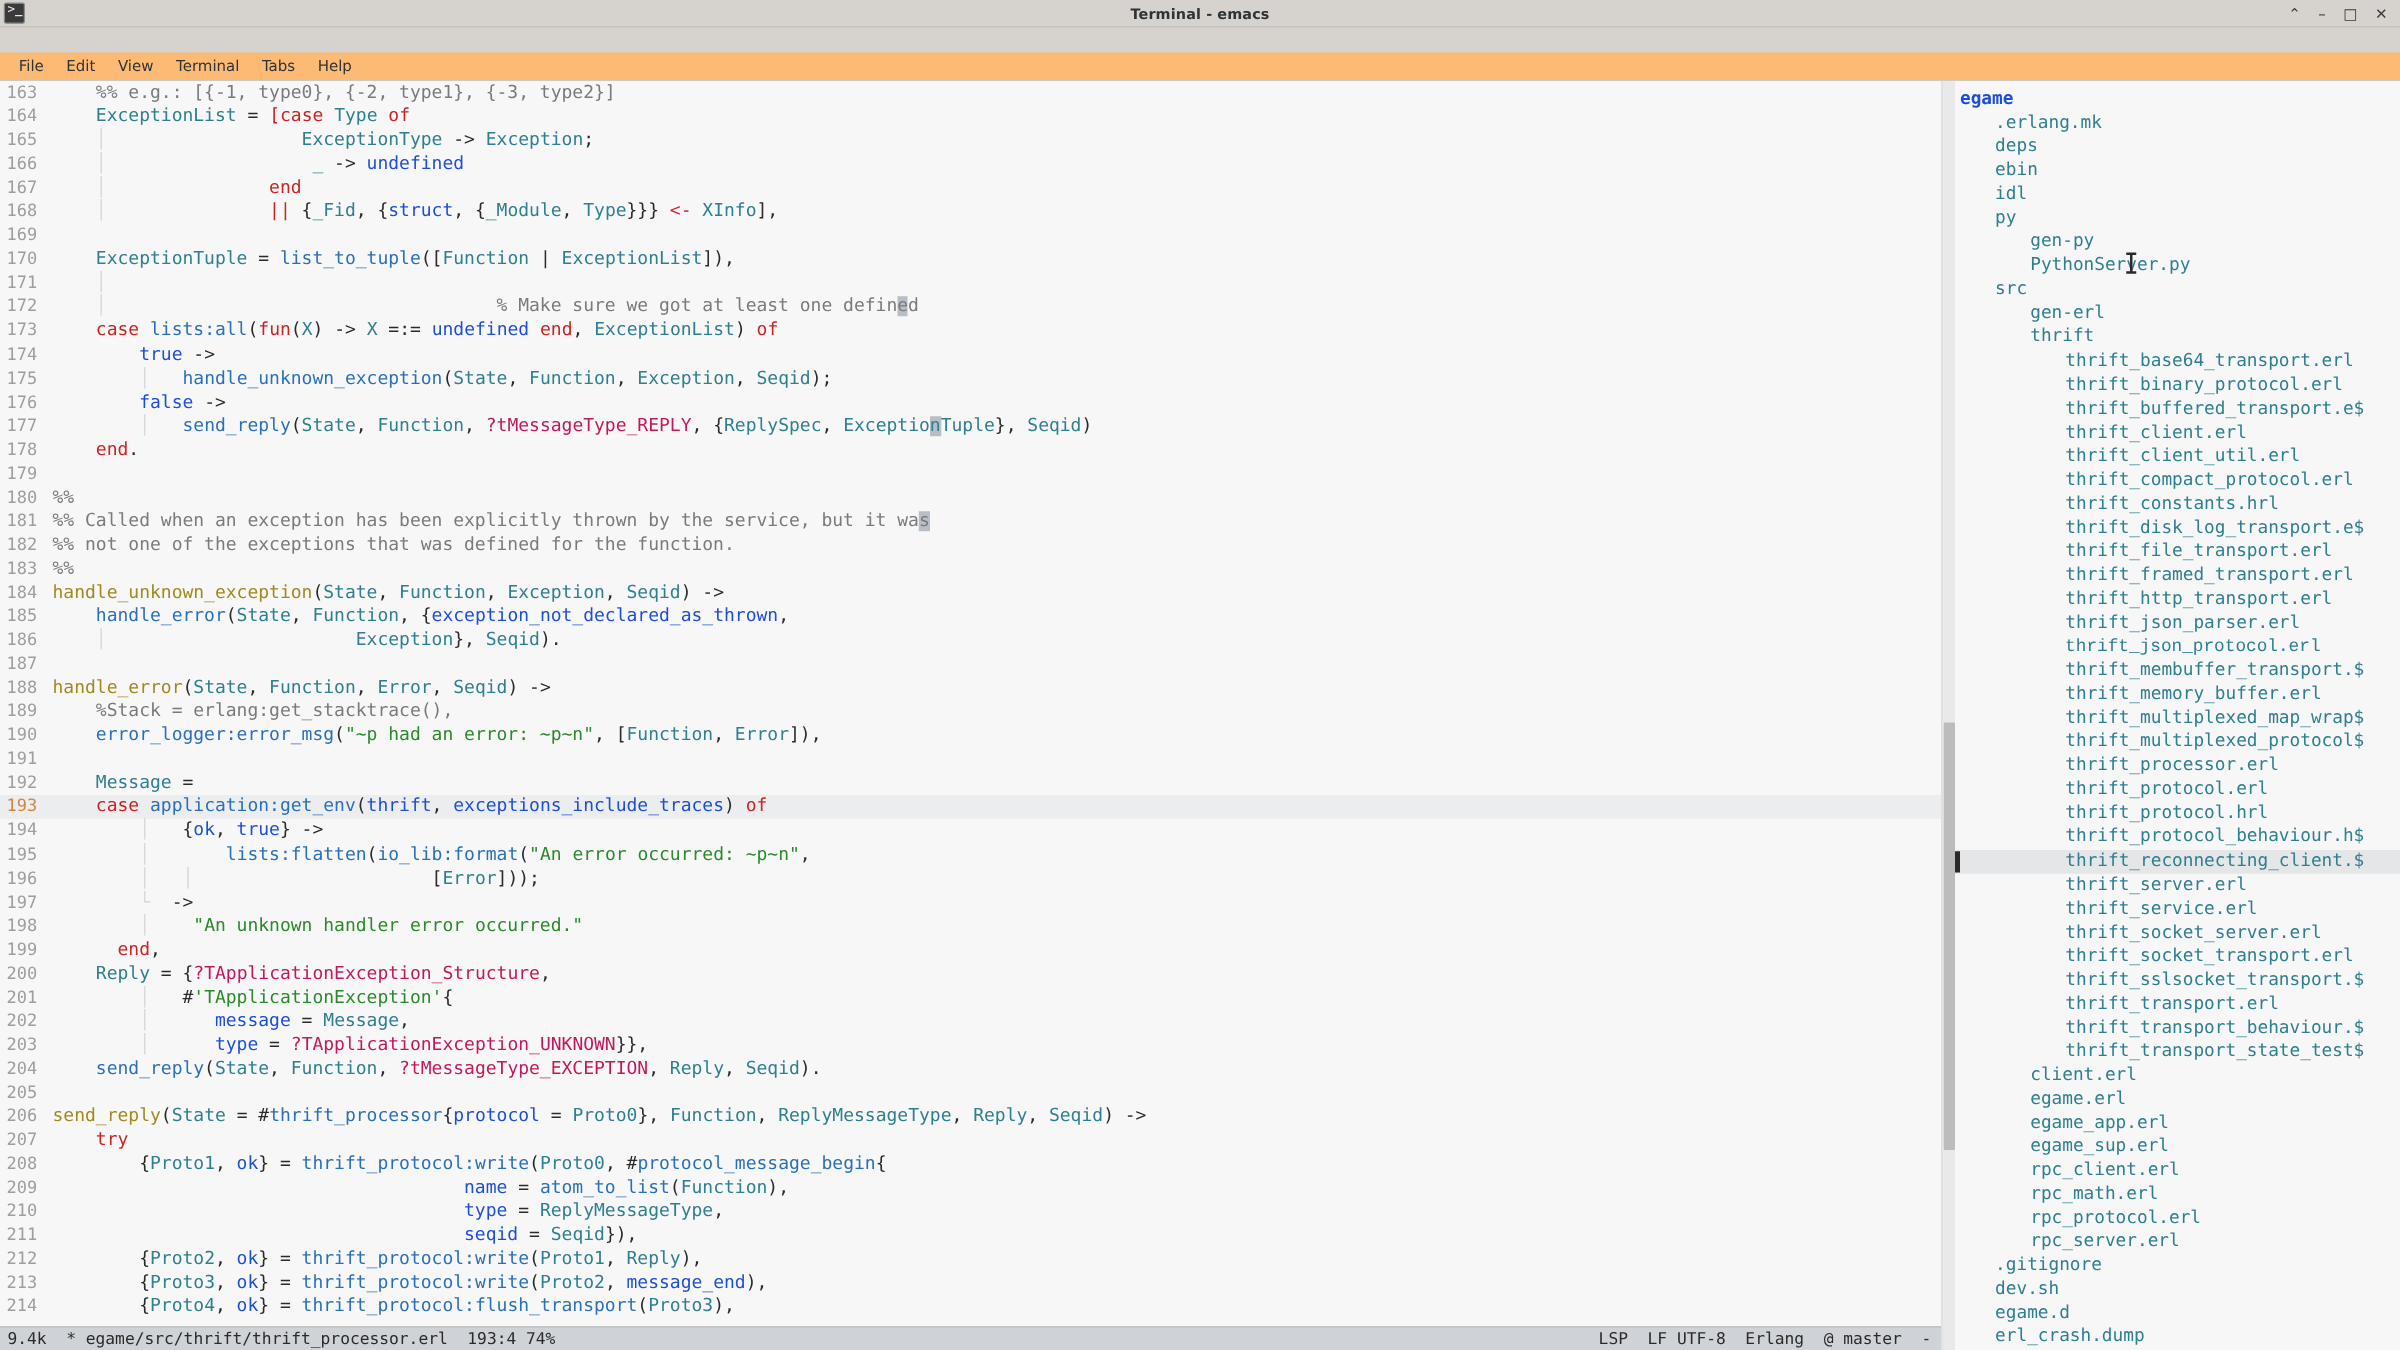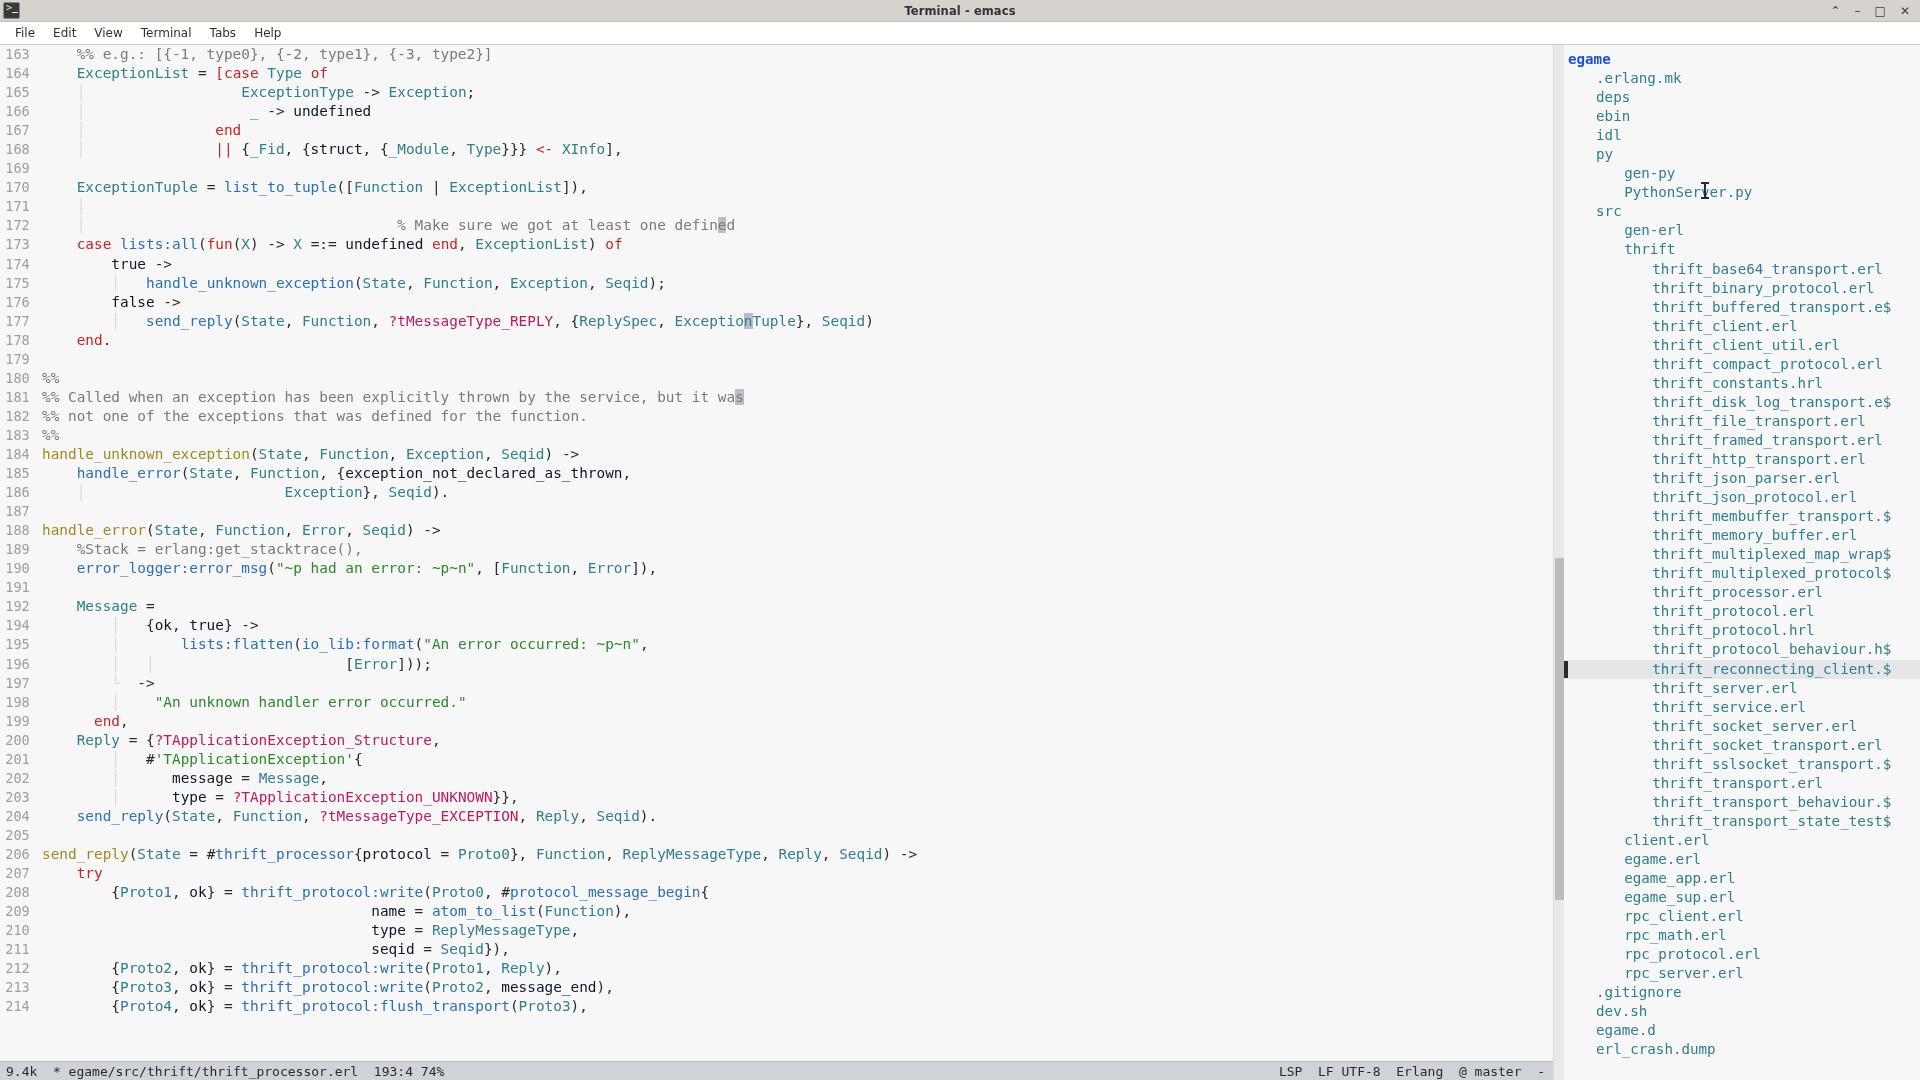--- a/index.html
+++ b/index.html
@@ -19,22 +19,22 @@
               height:1px; background:#e8e8e8; }
   #title { position:absolute; left:0; right:0; text-align:center;
            font-family:"DejaVu Sans","Liberation Sans",sans-serif;
            font-size:11.5px; font-weight:bold; color:#2e3436; letter-spacing:0.1px; }
   #wbtns { margin-left:auto; display:flex; align-items:center; gap:14px;
            margin-right:10px; z-index:2; }
   #wbtns span { font-family:"DejaVu Sans",sans-serif; font-size:12px; color:#3a3a3a;
            line-height:1; cursor:pointer; display:block; }
 
   
-  #menubar { height:23px; background:#ffffff; display:flex; align-items:center;
-             padding-left:6px; flex:0 0 23px; border-bottom:1px solid #cdcac4; }
+  #menubar { height:23px; background:#fdba74; display:flex; align-items:center;
+             padding-left:6px; flex:0 0 23px; border-bottom:1px solid #cdcac4;margin-top:20px; }
   #menubar .mi { font-family:"DejaVu Sans","Liberation Sans",sans-serif; font-size:12px;
              color:#2e3436; padding:2px 9px; cursor:pointer; }
 
   
   #main { flex:1 1 auto; display:flex; min-height:0; background:#f7f7f7; position:relative;}
 
   
   #codepane { width:1553px; flex:0 0 1553px; background:#f7f7f7; position:relative;
               overflow:hidden; display:flex; flex-direction:column; }
   #codescroll { flex:1 1 auto; overflow:hidden; position:relative; }
@@ -45,21 +45,21 @@
         color:#9e9e9e; font-size:13.6px; }
   .cl.cur .ln { color:#d08740; }
   .code { flex:1 1 auto; color:#2a2a2a; }
   .kwr { color:#cc2222; }
   .cmt { color:#7a7a7a; }
   .str { color:#2a8a2a; }
   .var { color:#2e7f8f; }
   .fn  { color:#2a70b8; }
   .fnd { color:#a08a1e; }
   .mac { color:#c2185b; }
-  .atom{ color:#0f172a; }
+  .atom{ color:#1d4ed8; }
   .op  { color:#2a2a2a; }
   .ind { color:#d8d8d8; }
 
   
   #modeline { height:19px; flex:0 0 19px; background:#cfd2d6; display:flex;
               align-items:center; font-size:13px; color:#2a2a2a; padding:0 6px;
               border-top:1px solid #b9bcc0; }
   #modeline .left { white-space:pre; }
   #modeline .right { margin-left:auto; white-space:pre; padding-right:2px;}
 
@@ -138,20 +138,21 @@
           <div class="cl"><div class="ln">183</div><div class="code"><span class="cmt">%%</span></div></div>
           <div class="cl"><div class="ln">184</div><div class="code"><span class="fnd">handle_unknown_exception</span>(<span class="var">State</span>, <span class="var">Function</span>, <span class="var">Exception</span>, <span class="var">Seqid</span>) <span class="op">-&gt;</span></div></div>
           <div class="cl"><div class="ln">185</div><div class="code">    <span class="fn">handle_error</span>(<span class="var">State</span>, <span class="var">Function</span>, {<span class="atom">exception_not_declared_as_thrown</span>,</div></div>
           <div class="cl"><div class="ln">186</div><div class="code">    <span class="ind">│</span>                       <span class="var">Exception</span>}, <span class="var">Seqid</span>).</div></div>
           <div class="cl"><div class="ln">187</div><div class="code"></div></div>
           <div class="cl"><div class="ln">188</div><div class="code"><span class="fnd">handle_error</span>(<span class="var">State</span>, <span class="var">Function</span>, <span class="var">Error</span>, <span class="var">Seqid</span>) <span class="op">-&gt;</span></div></div>
           <div class="cl"><div class="ln">189</div><div class="code">    <span class="cmt">%Stack = erlang:get_stacktrace(),</span></div></div>
           <div class="cl"><div class="ln">190</div><div class="code">    <span class="fn">error_logger:error_msg</span>(<span class="str">"~p had an error: ~p~n"</span>, [<span class="var">Function</span>, <span class="var">Error</span>]),</div></div>
           <div class="cl"><div class="ln">191</div><div class="code"></div></div>
           <div class="cl"><div class="ln">192</div><div class="code">    <span class="var">Message</span> <span class="op">=</span></div></div>
+          <div class="cl cur"><div class="ln">193</div><div class="code">    <span class="kwr">case</span> <span class="fn">application:get_env</span>(<span class="atom">thrift</span>, <span class="atom">exceptions_include_traces</span>) <span class="kwr">of</span></div></div>
           <div class="cl"><div class="ln">194</div><div class="code">        <span class="ind">│</span>   {<span class="atom">ok</span>, <span class="atom">true</span>} <span class="op">-&gt;</span></div></div>
           <div class="cl"><div class="ln">195</div><div class="code">        <span class="ind">│</span>       <span class="fn">lists:flatten</span>(<span class="fn">io_lib:format</span>(<span class="str">"An error occurred: ~p~n"</span>,</div></div>
           <div class="cl"><div class="ln">196</div><div class="code">        <span class="ind">│</span>   <span class="ind">│</span>                      [<span class="var">Error</span>]));</div></div>
           <div class="cl"><div class="ln">197</div><div class="code">        <span class="ind">└</span>  <span class="op">-&gt;</span></div></div>
           <div class="cl"><div class="ln">198</div><div class="code">        <span class="ind">│</span>    <span class="str">"An unknown handler error occurred."</span></div></div>
           <div class="cl"><div class="ln">199</div><div class="code">      <span class="kwr">end</span>,</div></div>
           <div class="cl"><div class="ln">200</div><div class="code">    <span class="var">Reply</span> <span class="op">=</span> {<span class="mac">?TApplicationException_Structure</span>,</div></div>
           <div class="cl"><div class="ln">201</div><div class="code">        <span class="ind">│</span>   #<span class="str">'TApplicationException'</span>{</div></div>
           <div class="cl"><div class="ln">202</div><div class="code">        <span class="ind">│</span>      <span class="atom">message</span> <span class="op">=</span> <span class="var">Message</span>,</div></div>
           <div class="cl"><div class="ln">203</div><div class="code">        <span class="ind">│</span>      <span class="atom">type</span> <span class="op">=</span> <span class="mac">?TApplicationException_UNKNOWN</span>}},</div></div>

